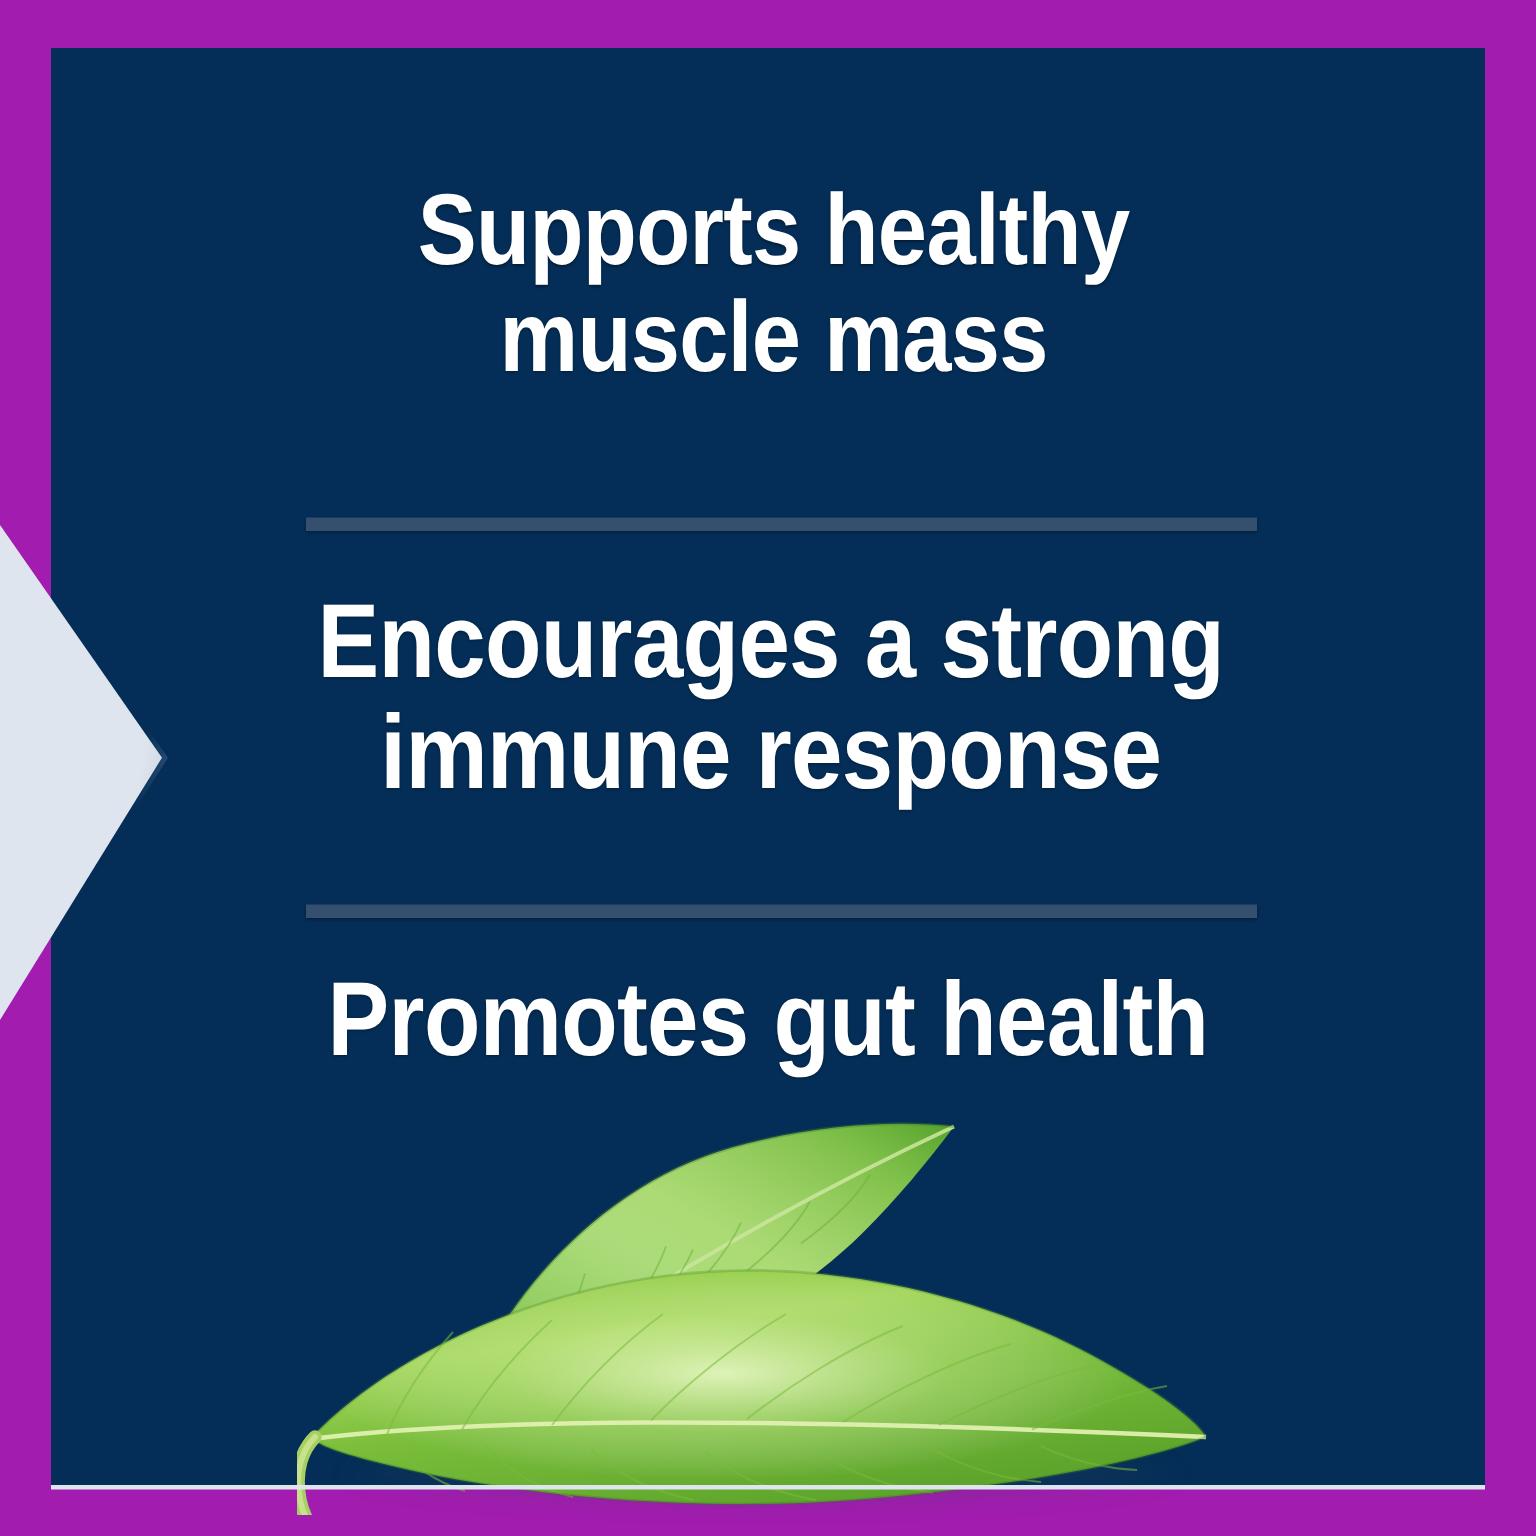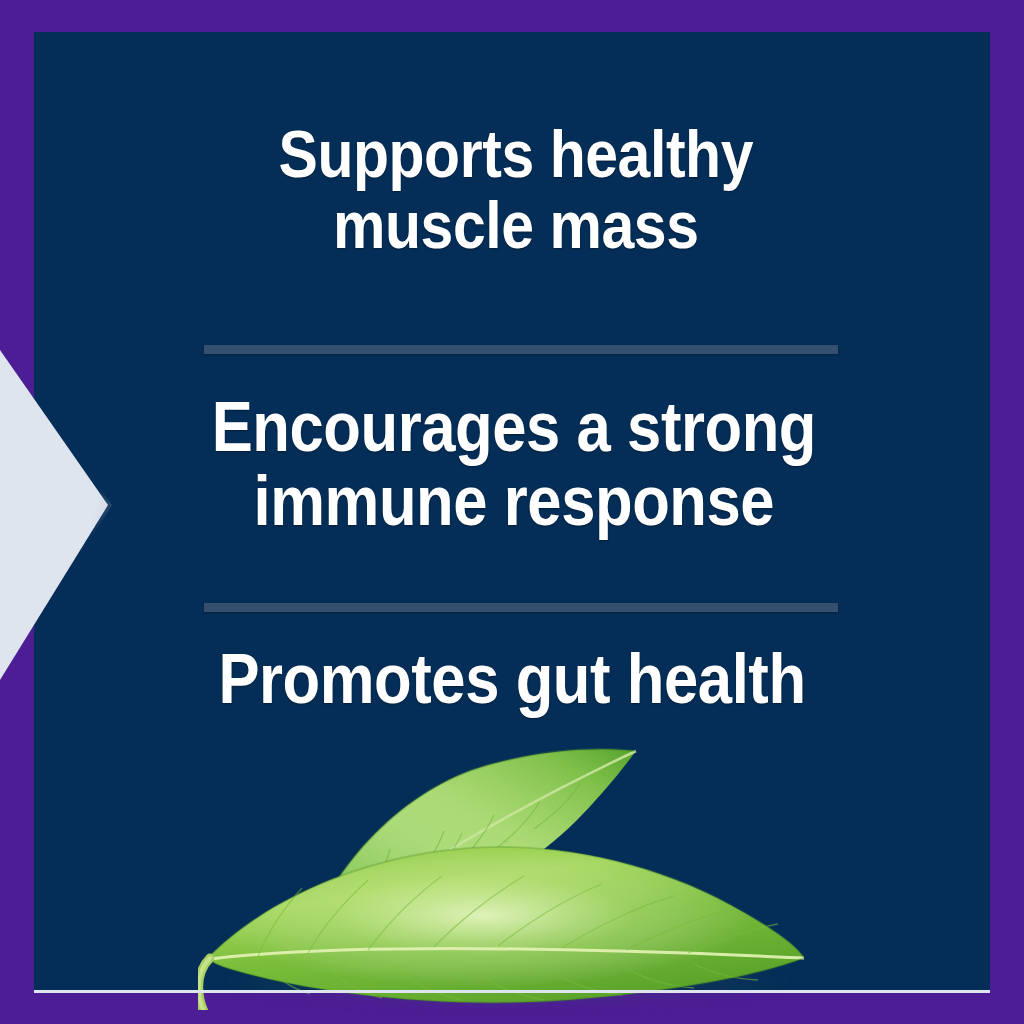--- a/index.html
+++ b/index.html
@@ -12,21 +12,21 @@
     height: 1024px;
     background: #dfe5ef;
     font-family: "Liberation Sans", sans-serif;
     overflow: hidden;
   }
 
   #stage {
     position: relative;
     width: 1024px;
     height: 1024px;
-    background: #4c1d95;
+    background: #a21caf;
     overflow: hidden;
   }
 
   
   .panel {
     position: absolute;
     left: 34px;
     top: 32px;
     width: 956px;
     height: 960px;

